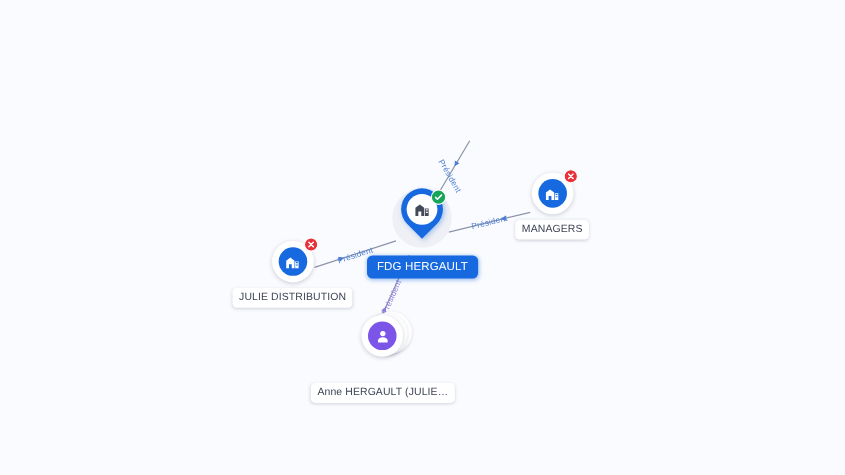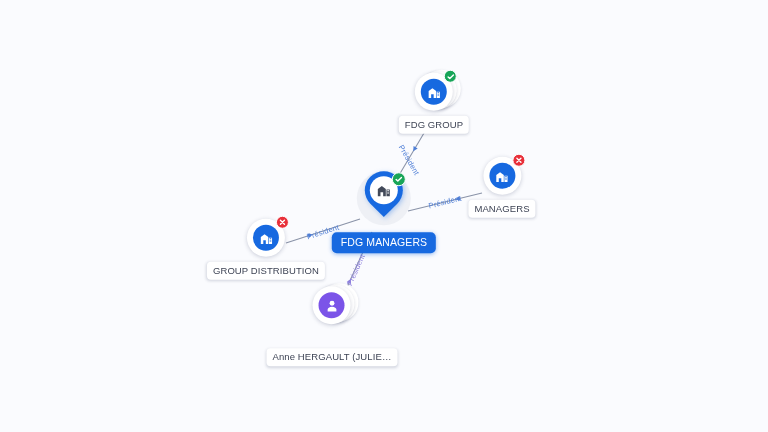--- a/index.html
+++ b/index.html
@@ -203,39 +203,20 @@
       </g>
   </svg>
 
   <div id="edge-labels">
       <div class="edge-label" style="left: 409px; top: 160px; color: rgb(78, 126, 214); transform: translate(-50%, -50%) rotate(60deg);">Président</div>
       <div class="edge-label" style="left: 445px; top: 202px; color: rgb(78, 126, 214); transform: translate(-50%, -50%) rotate(-14deg);">Président</div>
       <div class="edge-label" style="left: 323px; top: 232px; color: rgb(78, 126, 214); transform: translate(-50%, -50%) rotate(-18deg);">Président</div>
       <div class="edge-label purple" style="left: 356px; top: 270px; color: rgb(141, 127, 221); transform: translate(-50%, -50%) rotate(-66deg);">Président</div>
     </div>
 
-  <div class="node" style="left:434px; top:102px;">
-    <div class="stack-wrap">
-      <div class="stack-card s3"></div>
-      <div class="stack-card s2"></div>
-      <div class="disc">
-        <div class="icon-circle">
-          <svg width="15" height="15" viewBox="0 0 24 24" fill="#ffffff">
-            <path d="M3 21V10l6-4.5L15 10v11h-4v-6H7v6H3zm13 0V11h5v10h-5zm1.2-7.4h2.6V12h-2.6v1.6zm0 3.4h2.6v-1.6h-2.6V17z"></path>
-          </svg>
-        </div>
-      </div>
-      <div class="badge ok">
-        <svg width="8" height="8" viewBox="0 0 24 24" fill="none" stroke="#ffffff" stroke-width="4.2" stroke-linecap="round" stroke-linejoin="round">
-          <path d="M4 12.5l5 5L20 6.5"></path>
-        </svg>
-      </div>
-    </div>
-    <div class="node-label">FDG GROUP</div>
-  </div>
 
   <div class="node" style="left:502px; top:186px;">
     <div class="stack-wrap">
       <div class="disc">
         <div class="icon-circle">
           <svg width="15" height="15" viewBox="0 0 24 24" fill="#ffffff">
             <path d="M3 21V10l6-4.5L15 10v11h-4v-6H7v6H3zm13 0V11h5v10h-5zm1.2-7.4h2.6V12h-2.6v1.6zm0 3.4h2.6v-1.6h-2.6V17z"></path>
           </svg>
         </div>
       </div>
@@ -256,24 +237,24 @@
             <path d="M3 21V10l6-4.5L15 10v11h-4v-6H7v6H3zm13 0V11h5v10h-5zm1.2-7.4h2.6V12h-2.6v1.6zm0 3.4h2.6v-1.6h-2.6V17z"></path>
           </svg>
         </div>
       </div>
       <div class="badge ko">
         <svg width="7" height="7" viewBox="0 0 24 24" fill="none" stroke="#ffffff" stroke-width="4.5" stroke-linecap="round">
           <path d="M5 5l14 14M19 5L5 19"></path>
         </svg>
       </div>
     </div>
-    <div class="node-label">GROUP DISTRIBUTION</div>
-  </div>
-
-  <div class="node" style="left:332px; top:325px;gap:19px;">
+    <div class="node-label">JULIE DISTRIBUTION</div>
+  </div>
+
+  <div class="node" style="left:348px; top:325px;gap:19px;">
     <div class="stack-wrap">
       <div class="stack-card s3"></div>
       <div class="stack-card s2"></div>
       <div class="disc">
         <div class="icon-circle purple">
           <svg width="15" height="15" viewBox="0 0 24 24" fill="#ffffff">
             <circle cx="12" cy="8" r="3.9"></circle>
             <path d="M12 13.4c-4.1 0-7 2.3-7 4.6V21h14v-3c0-2.3-2.9-4.6-7-4.6z"></path>
           </svg>
         </div>
@@ -290,16 +271,16 @@
         <svg width="16" height="16" viewBox="0 0 24 24" fill="#434a59">
           <path d="M3 21V10l6-4.5L15 10v11h-4v-6H7v6H3zm13 0V11h5v10h-5zm1.2-7.4h2.6V12h-2.6v1.6zm0 3.4h2.6v-1.6h-2.6V17z"></path>
         </svg>
       </div>
       <div class="pin-badge">
         <svg width="8" height="8" viewBox="0 0 24 24" fill="none" stroke="#ffffff" stroke-width="4.2" stroke-linecap="round" stroke-linejoin="round">
           <path d="M4 12.5l5 5L20 6.5"></path>
         </svg>
       </div>
     </div>
-    <div class="node-label primary">FDG MANAGERS</div>
+    <div class="node-label primary">FDG HERGAULT</div>
   </div>
 
 </div>
 
 </body></html>

